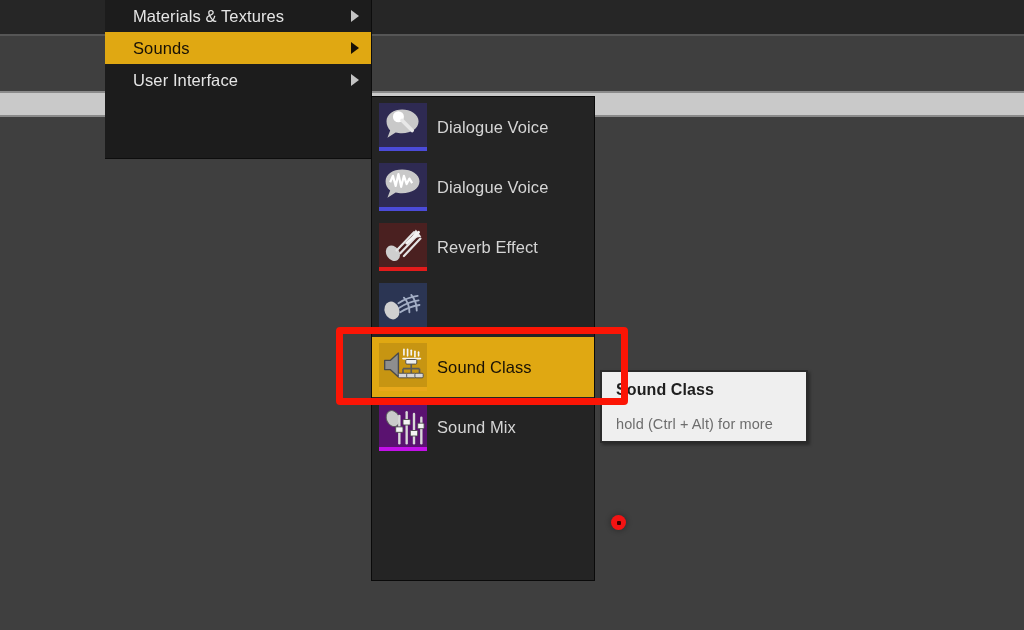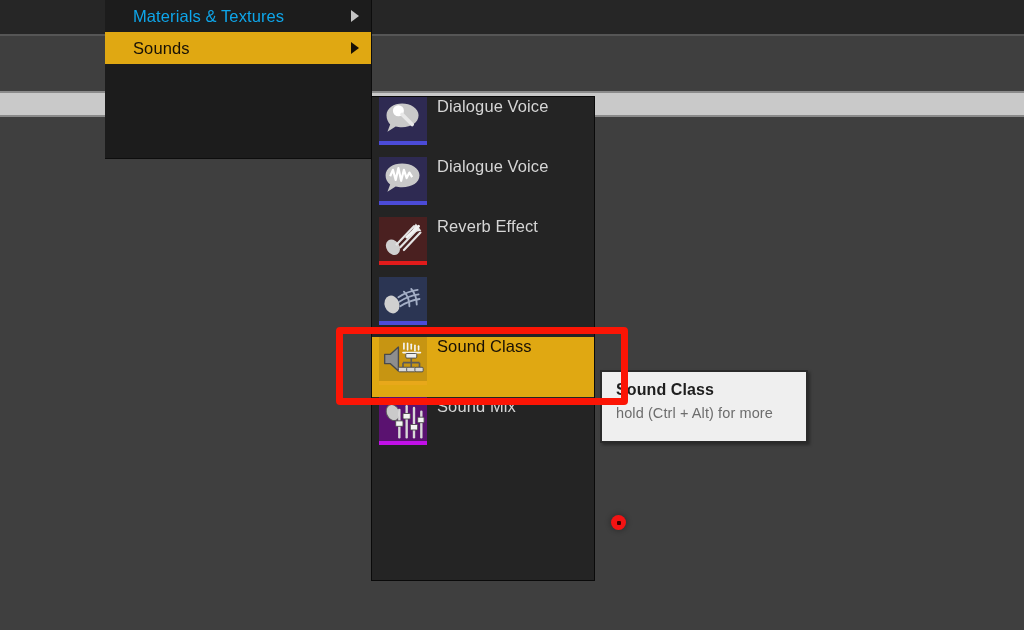--- a/index.html
+++ b/index.html
@@ -24,40 +24,40 @@
   
   #parent-menu {
     position:absolute; left:105px; top:0; width:267px; height:159px;
     background:#1c1c1c;
     border-right:1px solid #0d0d0d;
     border-bottom:1px solid #0d0d0d;
     z-index:20;
   }
   .pm-item {
     position:relative; height:32px; display:flex; align-items:center;
-    padding-left:28px; color:#0ea5e9; font-size:16.5px; letter-spacing:.1px;
+    padding-left:28px; color:#e5e5e5; font-size:16.5px; letter-spacing:.1px;
   }
   .pm-item.selected { background:#e0a812; color:#181106; }
   .pm-arrow {
     position:absolute; right:12px; top:50%; transform:translateY(-50%);
     width:0; height:0;
     border-top:6px solid transparent; border-bottom:6px solid transparent;
     border-left:8px solid #c4c4c4;
   }
   .pm-item.selected .pm-arrow { border-left-color:#181106; }
 
   
   #submenu {
     position:absolute; left:371px; top:96px; width:224px; height:485px;
     background:#242424;
     border:1px solid #0a0a0a;
     z-index:25;
   }
   .sm-item {
-    position:relative; height:60px; display:flex; 
+    position:relative; height:60px; display:flex; align-items:center;
     padding-left:7px;
   }
   .sm-item.selected { background:#e0a812; }
   .sm-icon {
     width:48px; height:48px; flex:0 0 48px; position:relative;
     border-bottom:4px solid #4b4bd8; overflow:hidden;
   }
   .sm-label {
     margin-left:10px; color:#d5d5d5; font-size:16.5px; letter-spacing:.1px;
     white-space:nowrap;
@@ -66,21 +66,21 @@
   .ic-svg { position:absolute; inset:0; width:100%; height:100%; }
 
   
   #tooltip {
     position:absolute; left:600px; top:370px; width:208px; height:73px;
     background:#efefef; border:2px solid #2a2a2a;
     z-index:40; padding:9px 12px 0 14px;
     box-shadow:2px 2px 3px rgba(0,0,0,.35);
   }
   #tooltip-title { font-size:16px; color:#1e1e1e; font-weight:bold; letter-spacing:.1px; }
-  #tooltip-sub   { font-size:14.5px; color:#6d6d6d; margin-top:6px; letter-spacing:.1px; }
+  #tooltip-sub   { font-size:14.5px; color:#6d6d6d; margin-top:17px; letter-spacing:.1px; }
 
   
   #red-box {
     position:absolute; left:336px; top:327px; width:292px; height:78px;
     border:7px solid #fc1505; border-radius:4px;
     z-index:45; pointer-events:none;
   }
 
   
   #cursor-dot {
@@ -104,20 +104,24 @@
 <div class="bg-band" id="band-light-b"></div>
 <div class="bg-band" id="band-bottom"></div>
 
 <div id="parent-menu">
     <div class="pm-item">
       <span>Materials &amp; Textures</span>
       <span class="pm-arrow"></span>
     </div>
     <div class="pm-item selected" style="background: rgb(224, 168, 18);">
       <span>Sounds</span>
+      <span class="pm-arrow"></span>
+    </div>
+    <div class="pm-item">
+      <span>User Interface</span>
       <span class="pm-arrow"></span>
     </div>
   </div>
 
 <div id="submenu">
     <div class="sm-item">
       <span class="sm-icon" style="background: rgb(46, 42, 82); border-bottom-color: rgb(75, 75, 216);">
         <svg class="ic-svg" viewBox="0 0 48 48">
         <path d="M6 20c0-8 8-13 17-13s18 5 18 13-8 13-18 13c-3 0-5-.3-7-.9L7 38l3-8C7.5 27.5 6 24 6 20z" fill="#c9c9c9"></path>
         <circle cx="19" cy="15" r="6" fill="#fff"></circle>

